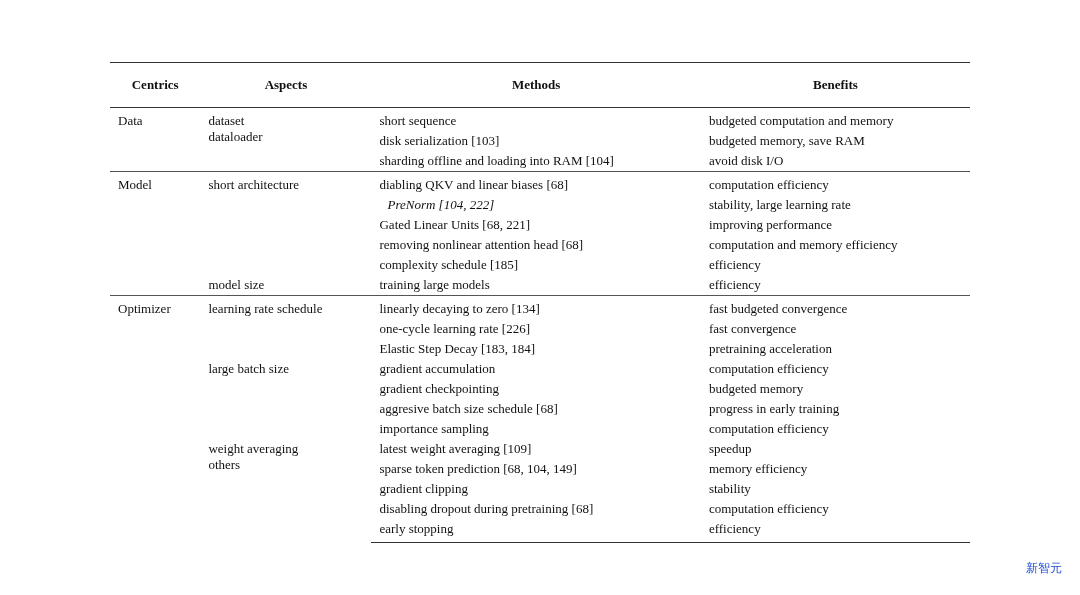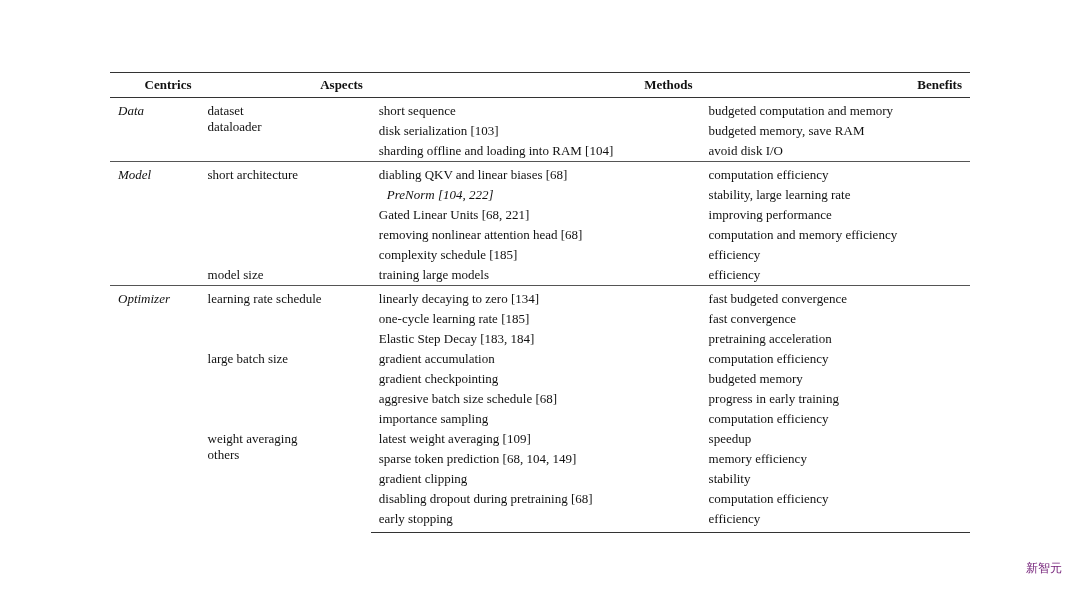--- a/index.html
+++ b/index.html
@@ -25,61 +25,60 @@
       margin-bottom: 10px;
     }
     table {
       width: 100%;
       border-collapse: collapse;
       font-size: 13px;
     }
     thead tr th {
       border-top: 1.5px solid #333;
       border-bottom: 1px solid #333;
-      padding: 4px 8px;
-      text-align: right;
+      padding: 14px 8px;
+      text-align: center;
       font-weight: bold;
       font-size: 13px;
     }
     tbody tr td {
       padding: 2px 8px;
       vertical-align: top;
     }
     .section-row td {
       border-top: 1px solid #555;
       padding-top: 5px;
     }
     .last-row td {
       border-bottom: 1.5px solid #333;
       padding-bottom: 5px;
     }
     td.centrics {
       font-weight: normal;
       white-space: nowrap;
       vertical-align: top;
-      font-style: italic;
     }
     td.aspects {
       white-space: nowrap;
       vertical-align: top;
       margin-top: 25px;
     }
     td.methods {
       vertical-align: top;
     }
     td.benefits {
       vertical-align: top;
     }
     em { font-style: italic; margin-left: 8px; }
     .watermark {
       position: fixed;
       bottom: 18px;
       right: 18px;
       font-size: 12px;
-      color: #701a75;
+      color: #1d4ed8;
       font-family: sans-serif;
     }
   </style>
 </head>
 <body>
 
 <div class="container">
   <div class="table-title"></div>
   <table>
     <thead>
@@ -132,21 +131,21 @@
           <td class="methods">training large models</td>
           <td class="benefits">efficiency</td>
         </tr>
         <tr class="section-row">
           <td rowspan="12" class="centrics">Optimizer</td>
           <td rowspan="3" class="aspects">learning rate schedule</td>
           <td class="methods">linearly decaying to zero [134]</td>
           <td class="benefits">fast budgeted convergence</td>
         </tr>
         <tr>
-          <td class="methods">one-cycle learning rate [185]</td>
+          <td class="methods">one-cycle learning rate [226]</td>
           <td class="benefits">fast convergence</td>
         </tr>
         <tr>
           <td class="methods">Elastic Step Decay [183, 184]</td>
           <td class="benefits">pretraining acceleration</td>
         </tr>
         <tr>
           <td rowspan="4" class="aspects">large batch size</td>
           <td class="methods">gradient accumulation</td>
           <td class="benefits">computation efficiency</td>

